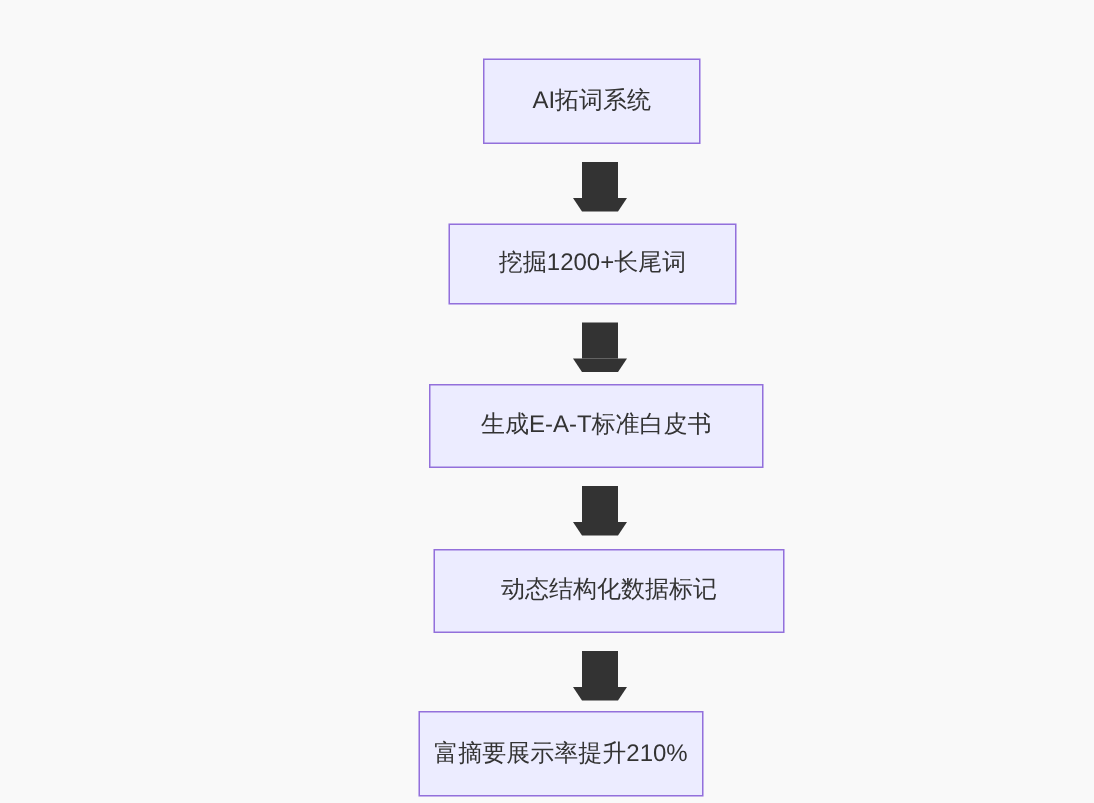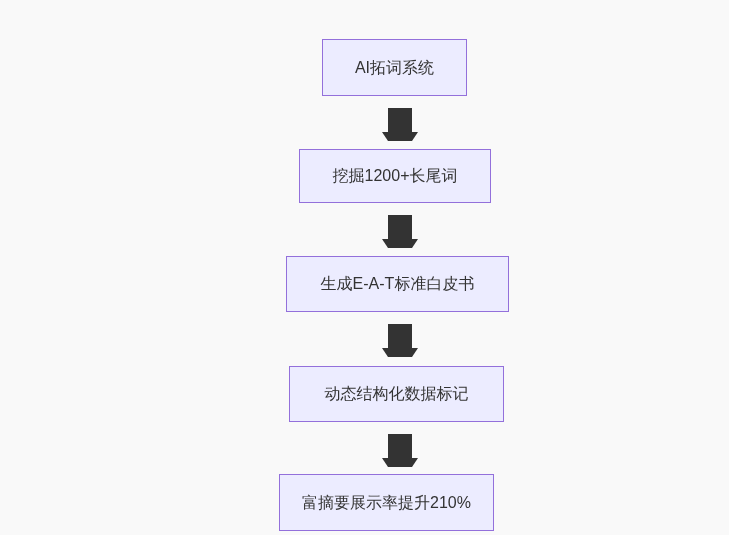--- a/index.html
+++ b/index.html
@@ -30,22 +30,22 @@
     align-items: center;
     justify-content: center;
     font-size: 16px;
     line-height: 1;
     text-align: center;
     white-space: nowrap;
   }
   .node-1 { left: 298px; top: 15px;  width: 145px; height: 57px; }
   .node-2 { left: 275px; top: 125px; width: 192px; height: 54px; }
   .node-3 { left: 262px; top: 232px; width: 223px; height: 56px; }
-  .node-4 { left: 265px; top: 342px; width: 215px; height: 56px; align-items: center; }
-  .node-5 { left: 255px; top: 450px; width: 215px; height: 57px; }
+  .node-4 { left: 265px; top: 342px; width: 234px; height: 56px; align-items: center; }
+  .node-5 { left: 255px; top: 450px; width: 190px; height: 57px; }
 
   .flow-arrow {
     position: absolute;
     left: 364px;
     width: 14px;
     display: flex;
     flex-direction: column;
     align-items: center;
   }
   .flow-arrow .line {

